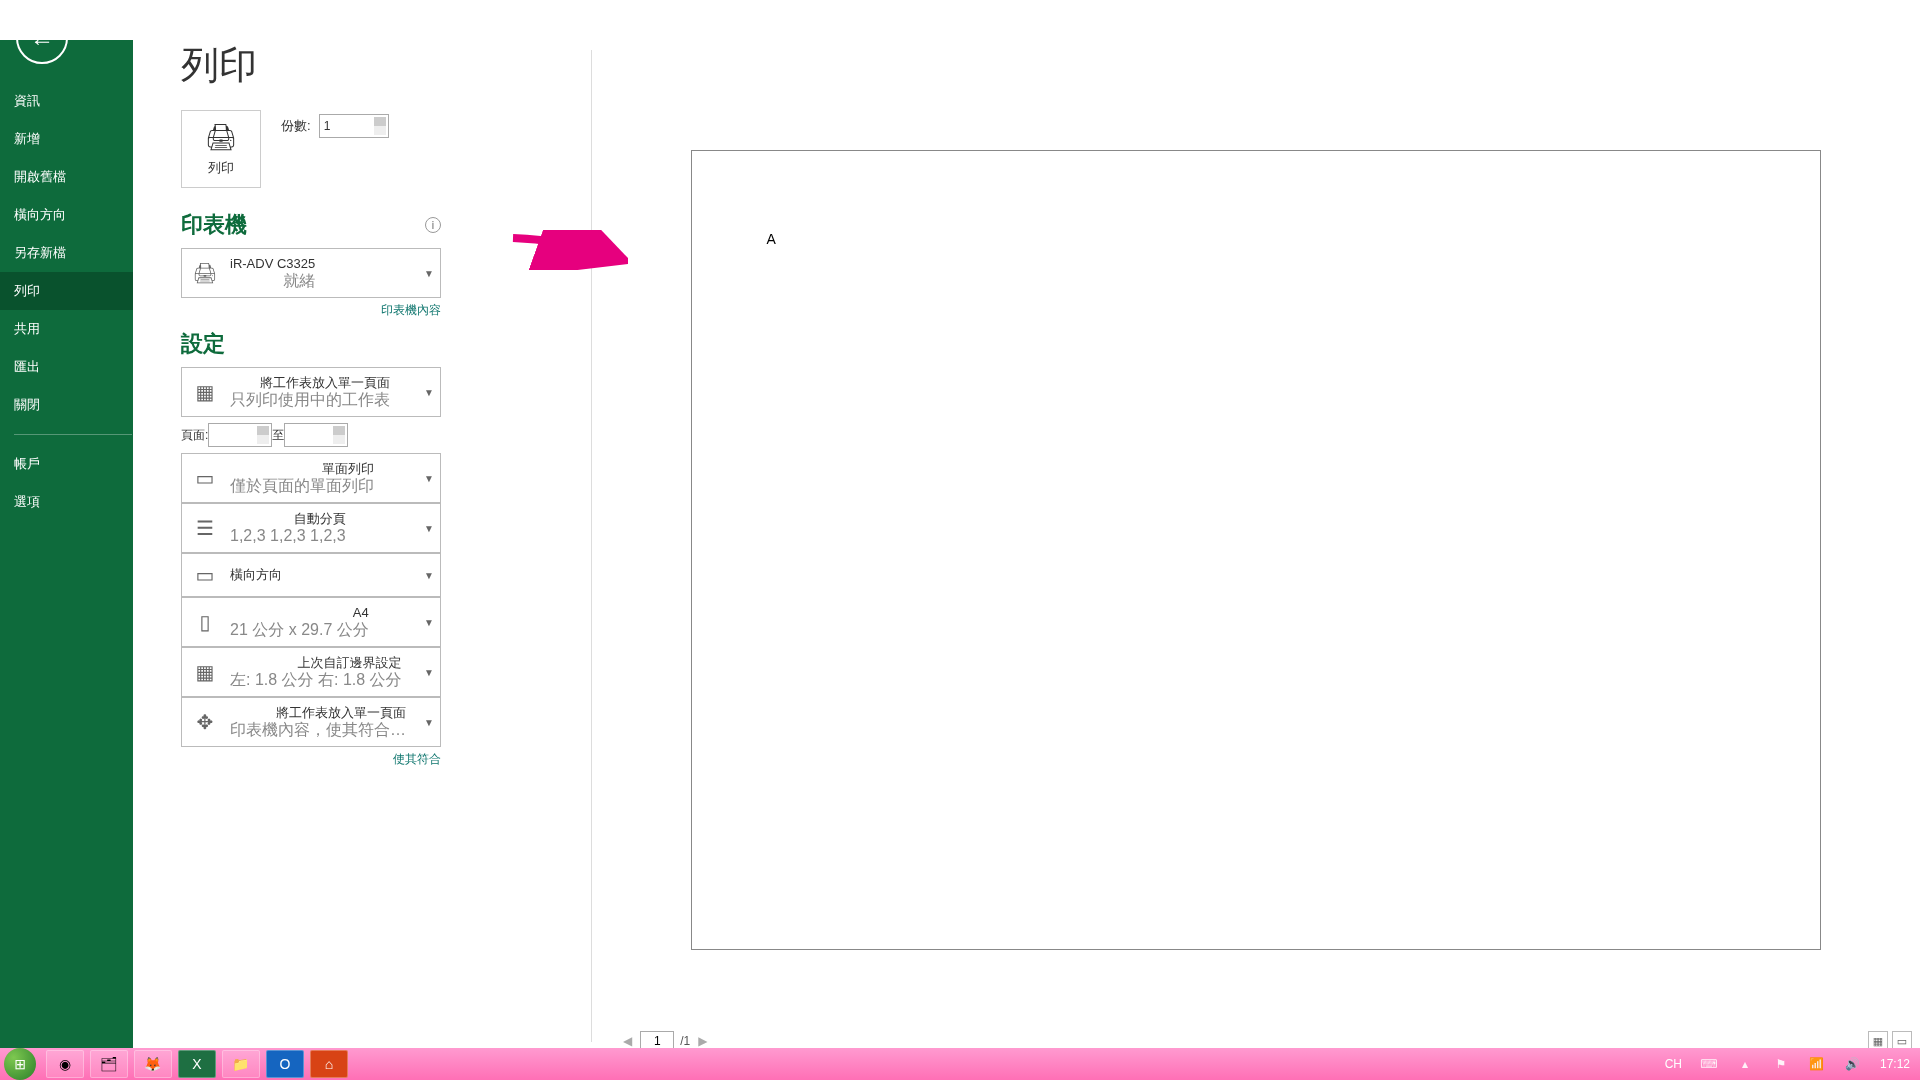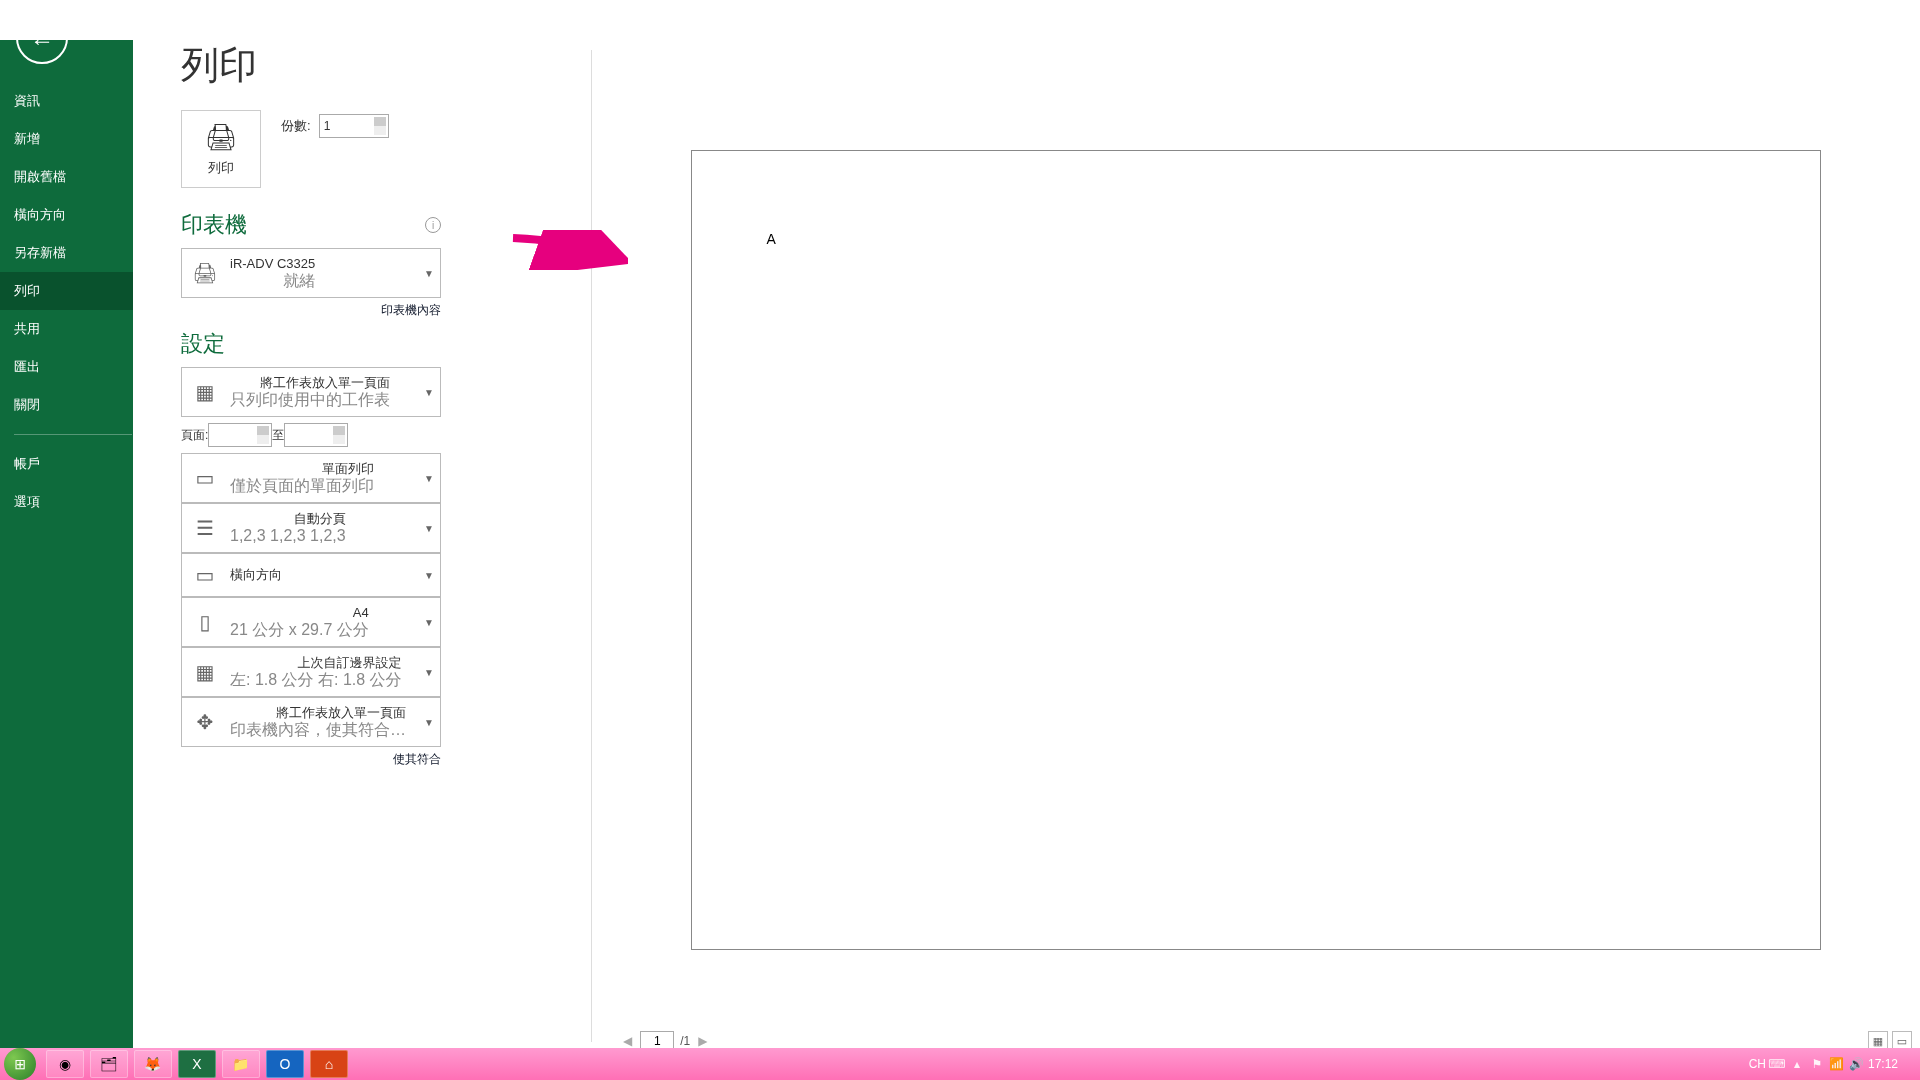--- a/index.html
+++ b/index.html
@@ -29,29 +29,29 @@
 
   
   .config-col { position: absolute; left: 48px; top: 110px; width: 260px; font-size: 13px; color: #333; }
   .print-tile { width: 80px; height: 78px; border: 1px solid #ccc; display:flex; flex-direction:column; align-items:center; justify-content:center; gap:6px; margin-bottom: 22px; }
   .printer-ico { font-size: 26px; }
   .copies-row { position: absolute; left: 100px; top: 4px; display:flex; align-items:center; gap:8px; }
   .spin { width: 70px; height: 24px; border:1px solid #aaa; display:flex; align-items:center; padding:0 4px; font-size:12px; position:relative; background:#fff; }
   .spin::after { content:""; position:absolute; right:2px; top:2px; bottom:2px; width:12px; background:linear-gradient(#ccc 50%,#eee 50%); }
   .spin.narrow { width: 64px; }
 
-  .sec-head { font-size: 22px; font-weight: 400; color: #0e6b3c; margin: 10px 0 8px; display:flex; align-items:center; justify-content:space-between;}
+  .sec-head { font-size: 22px; font-weight: 700; color: #0e6b3c; margin: 10px 0 8px; display:flex; align-items:center; justify-content:space-between;}
   .info-dot { width:16px;height:16px;border:1px solid #999;border-radius:50%;font-size:10px;color:#999;display:flex;align-items:center;justify-content:center; }
   .combo { border:1px solid #bbb; height: 44px; display:flex; align-items:center; gap:10px; padding:4px 8px; position:relative; background:#fff; }
   .combo.tall { height: 50px; }
   .combo .ico { width:30px; display:flex;justify-content:center; color:#666; font-size:20px; }
   .combo .txt { display:flex; flex-direction:column; line-height:1.2;text-align:right; }
   .combo .sub { font-size: 16px; color: #888; }
   .combo .caret { position:absolute; right:6px; font-size:10px; color:#666; }
-  .linklike { font-size: 12px; color: #0f172a; text-align: right; margin: 4px 0 10px; cursor:pointer; }
+  .linklike { font-size: 12px; color: #0f766e; text-align: right; margin: 4px 0 10px; cursor:pointer; }
   .page-range { display:flex; align-items:center; gap:0; margin: 6px 0; font-size:12px; }
 
   
   .vdivider { position:absolute; left: 458px; top: 50px; bottom: 14px; width:1px; background:#ddd; }
 
   
   .preview-wrap { position:absolute; left: 458px; right: 0; top: 50px; bottom: 30px; display:flex; align-items:flex-start; justify-content:center; padding-top: 100px; }
   .sheet { width: 1130px; height: 800px; background:#fff; border:1px solid #888; position:relative; }
   .sheet-content { position:absolute; left:75px; top:80px; font-size:14px; font-family: Arial; }
   
@@ -63,21 +63,21 @@
   .pf-input { width:34px; height:20px; border:1px solid #aaa; text-align:center; font-size:12px; }
   .pf-arrow { color:#aaa; cursor:pointer; padding:0 2px; }
   .preview-footer-right { position:absolute; right: 8px; bottom: 0px; height:30px; display:flex; align-items:center; gap:4px; }
   .pf-ico { width:20px;height:20px;border:1px solid #bbb;display:flex;align-items:center;justify-content:center;font-size:11px;color:#666;cursor:pointer; }
 
   
   .taskbar { position:absolute; left:0; right:0; bottom:0; height:32px; background:linear-gradient(#ff9ad0,#ff6fb5); display:flex; align-items:center; }
   .start-orb { width:32px;height:32px; margin-left:4px; border-radius:50%; background:radial-gradient(circle at 30% 30%,#7ec850,#2a7f2a); display:flex;align-items:center;justify-content:center;color:#fff;font-size:14px;cursor:pointer; }
   .tb-icons { display:flex; gap:6px; margin-left:10px; }
   .tb-ico { width:38px; height:28px; border:1px solid rgba(255,255,255,.3); display:flex;align-items:center;justify-content:center; font-size:14px; cursor:pointer; background:rgba(255,255,255,.15); border-radius:2px; }
-  .tb-right { margin-left:auto; display:flex; align-items:center; gap:2px; padding-right:22px; color:#fff; font-size:12px; }
+  .tb-right { margin-left:auto; display:flex; align-items:center; gap:18px; padding-right:10px; color:#fff; font-size:12px; }
   .tray-ico { width:18px;height:18px; display:flex;align-items:center;justify-content:center; font-size:12px; opacity:.9; }
 </style>
 </head>
 <body>
 
 <div class="sidebar">
   <div class="back-btn">
     <span>←</span>
   </div>
   <div class="nav-list">

